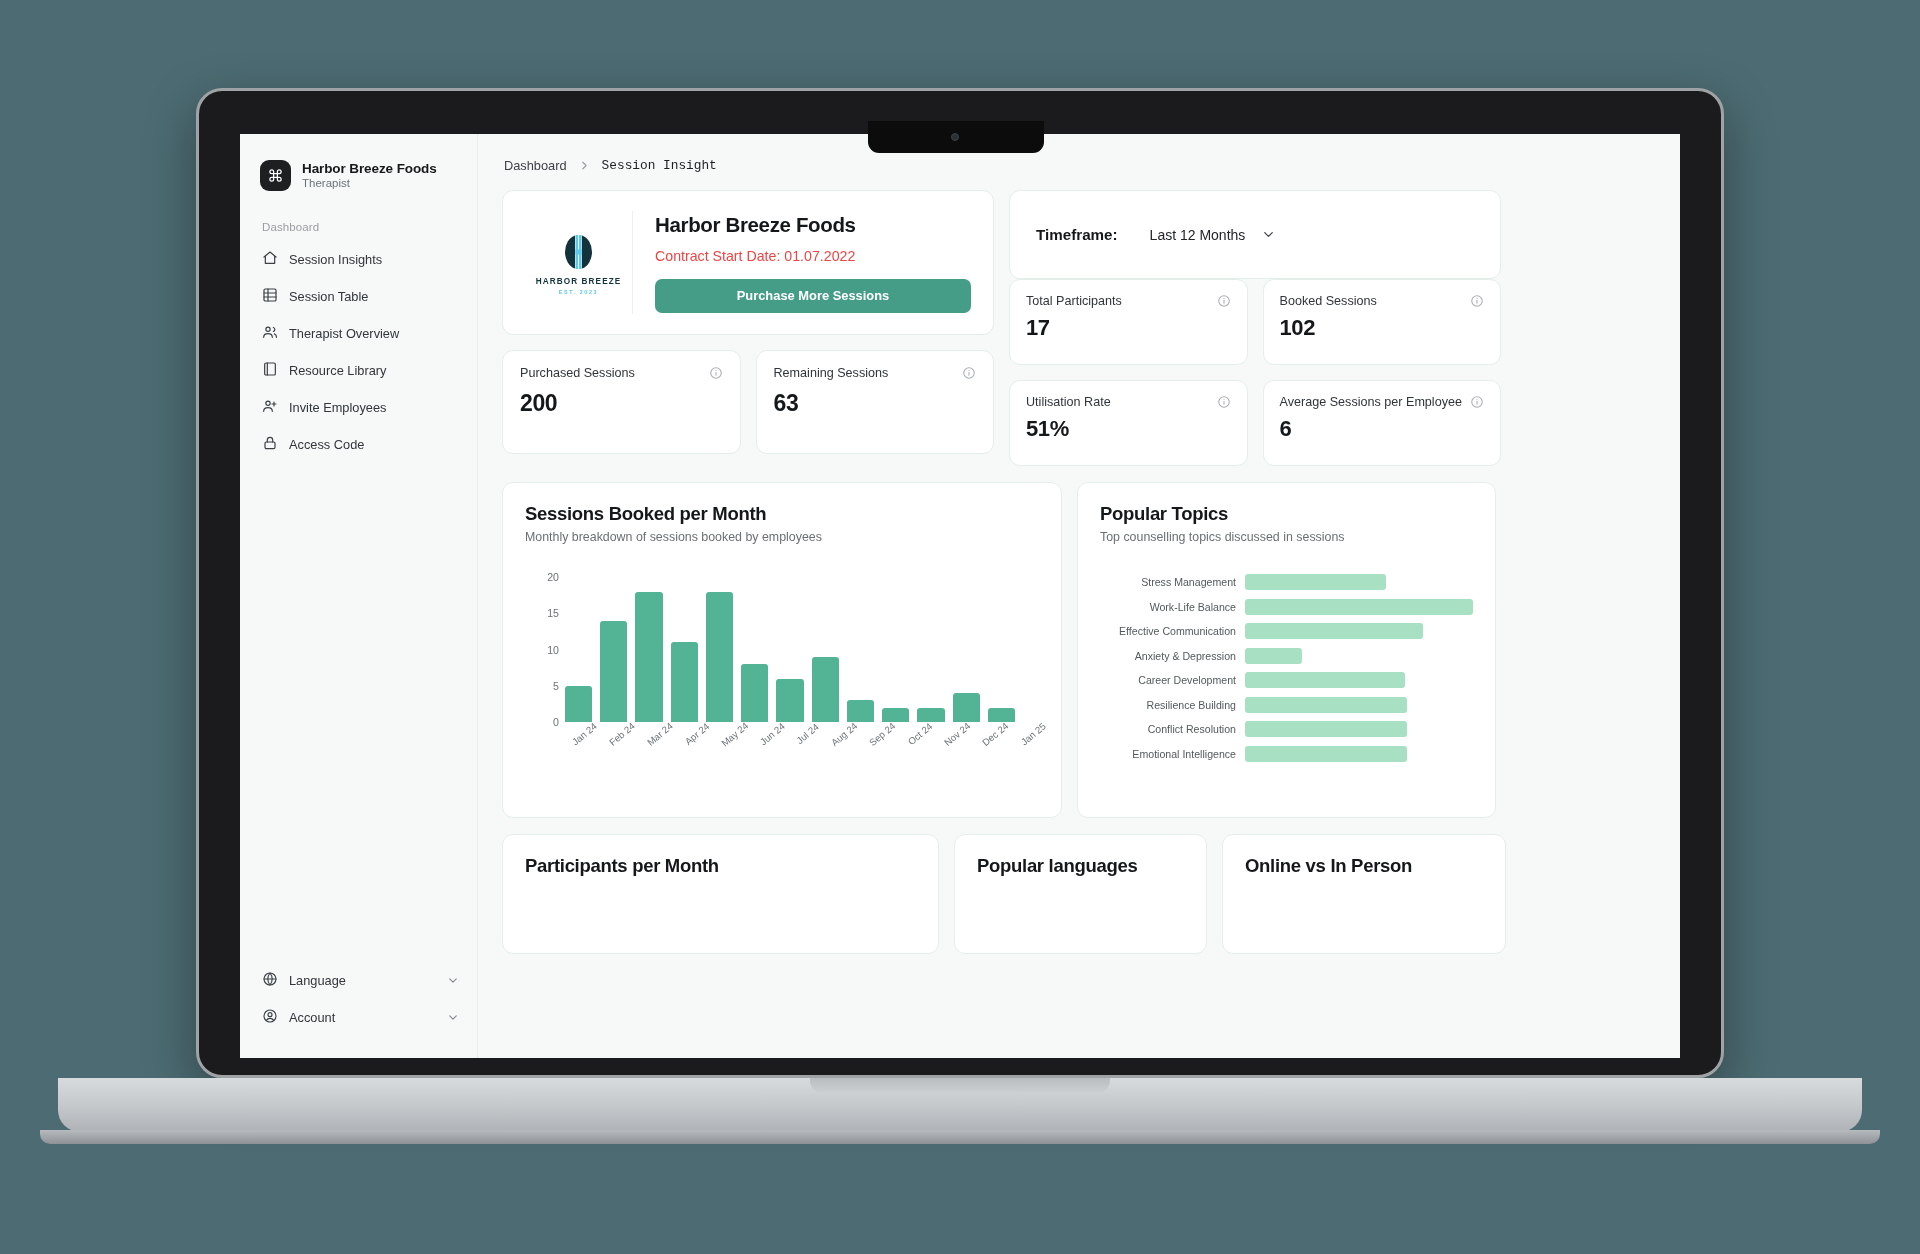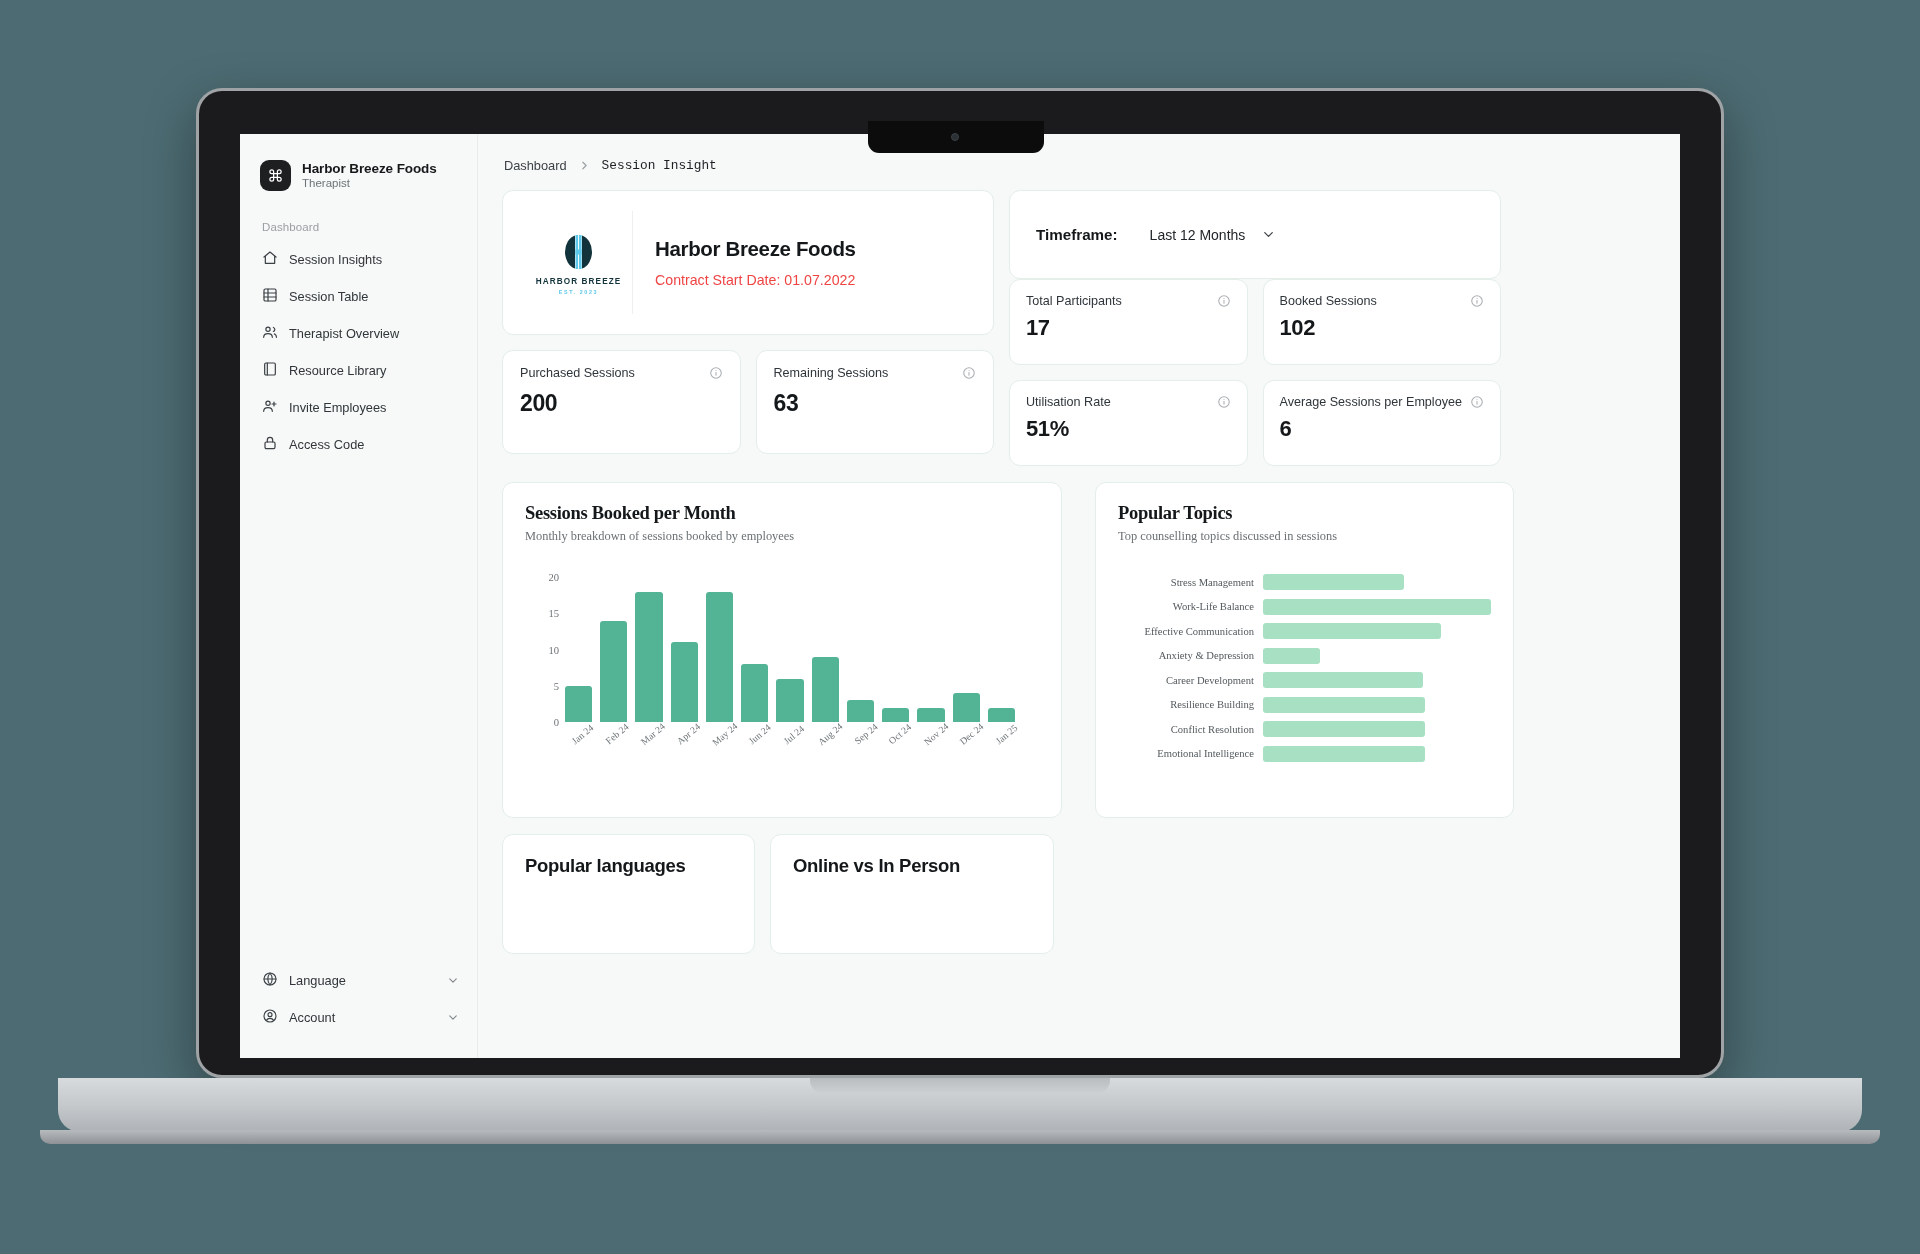--- a/index.html
+++ b/index.html
@@ -176,21 +176,21 @@
     display: flex; align-items: center; gap: 16px;
     font-size: 14px; color: #22262a; cursor: pointer;
   }
   .tf-chev { color: #4a5054; display: flex; }
 
   .stat-grid { display: flex; flex-wrap: wrap; gap: 15px; }
   .stat-grid .stat-card { flex: 0 0 calc(50% - 7.5px); height: 86px; padding: 14px 16px; }
   .stat-grid .stat-value { font-size: 22px; margin-top: 7px; }
 
   
-  .charts-row { display: flex; gap: 33px; margin-top: 16px; font-family: Liberation Serif, serif; }
+  .charts-row { display: flex; gap: 15px; margin-top: 16px; }
   .chart-card { padding: 20px 22px 18px 22px; }
   .chart-card.bar-card { width: 560px; flex: 0 0 560px; height: 336px; }
   .chart-card.topics-card { width: 419px; flex: 0 0 419px; height: 336px; }
   .chart-title { font-size: 18.5px; font-weight: 700; color: #15181a; letter-spacing: -.3px; }
   .chart-sub { font-size: 12.4px; color: #6a7074; margin-top: 5px; }
 
   
   .vbar-area { position: relative; margin-top: 26px; height: 196px; }
   .vbar-plot {
     position: absolute; left: 40px; right: 24px; top: 0; height: 152px;
@@ -384,20 +384,21 @@
                       <rect x="20.5" y="19.5" width="6.1" height="5" fill="#5ec8ea"></rect>
                     </svg>
                   </div>
                   <div class="hb-name">HARBOR BREEZE</div>
                   <div class="hb-est">EST. 2023</div>
                 </div>
               </div>
               <div class="company-info">
                 <h1 class="company-title">Harbor Breeze Foods</h1>
                 <div class="company-date">Contract Start Date: 01.07.2022</div>
+                <button class="btn-primary">Purchase More Sessions</button>
               </div>
             </section>
 
             <div class="stat-row">
               <div class="card stat-card">
                 <div class="stat-head">
                   <span class="stat-label">Purchased Sessions</span>
                   <span class="info-ico">
                     <svg width="14" height="14" viewBox="0 0 24 24" fill="none" stroke="#a9aeb2" stroke-width="1.8" stroke-linecap="round">
                         <circle cx="12" cy="12" r="9"></circle>
@@ -595,20 +596,23 @@
                   <div class="hbar-label">Emotional Intelligence</div>
                   <div class="hbar-track">
                     <div class="hbar-fill" title="Emotional Intelligence: 71" style="width: 71%;"></div>
                   </div>
                 </div>
               </div>
           </section>
         </div>
 
         <div class="bottom-row">
+          <section class="card bottom-card c1">
+            <h2 class="bottom-title">Participants per Month</h2>
+          </section>
           <section class="card bottom-card c2">
             <h2 class="bottom-title">Popular languages</h2>
           </section>
           <section class="card bottom-card c3">
             <h2 class="bottom-title">Online vs In Person</h2>
           </section>
         </div>
 
       </main>
     </div>

